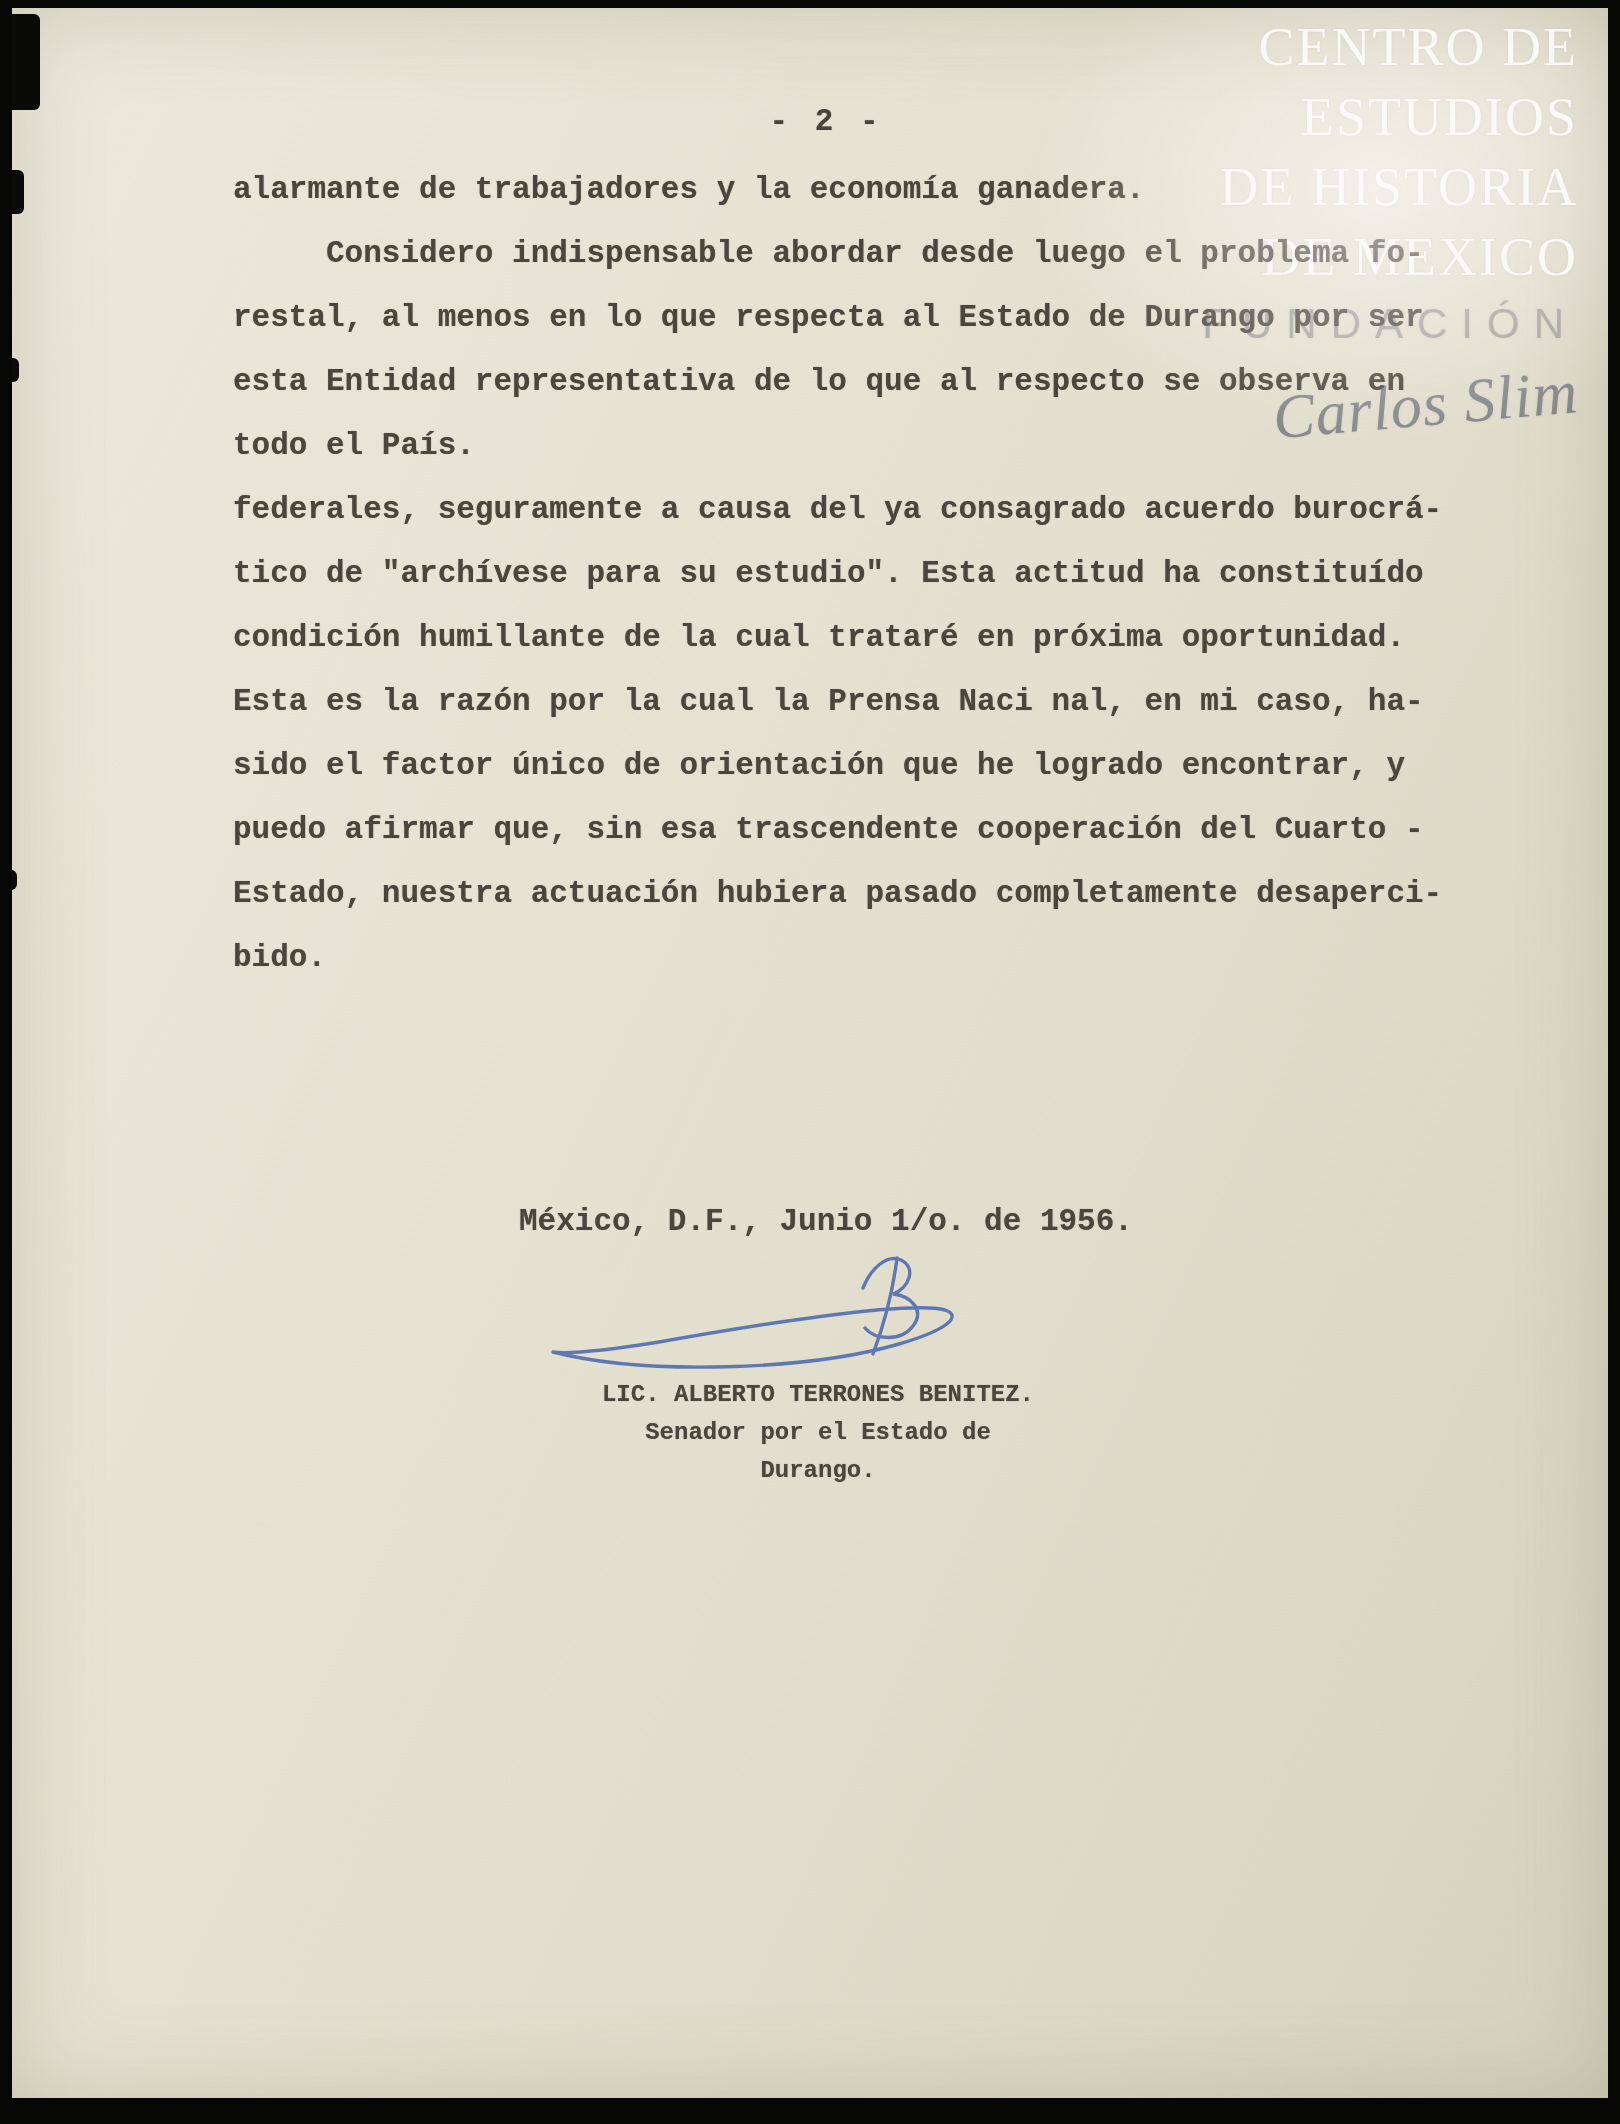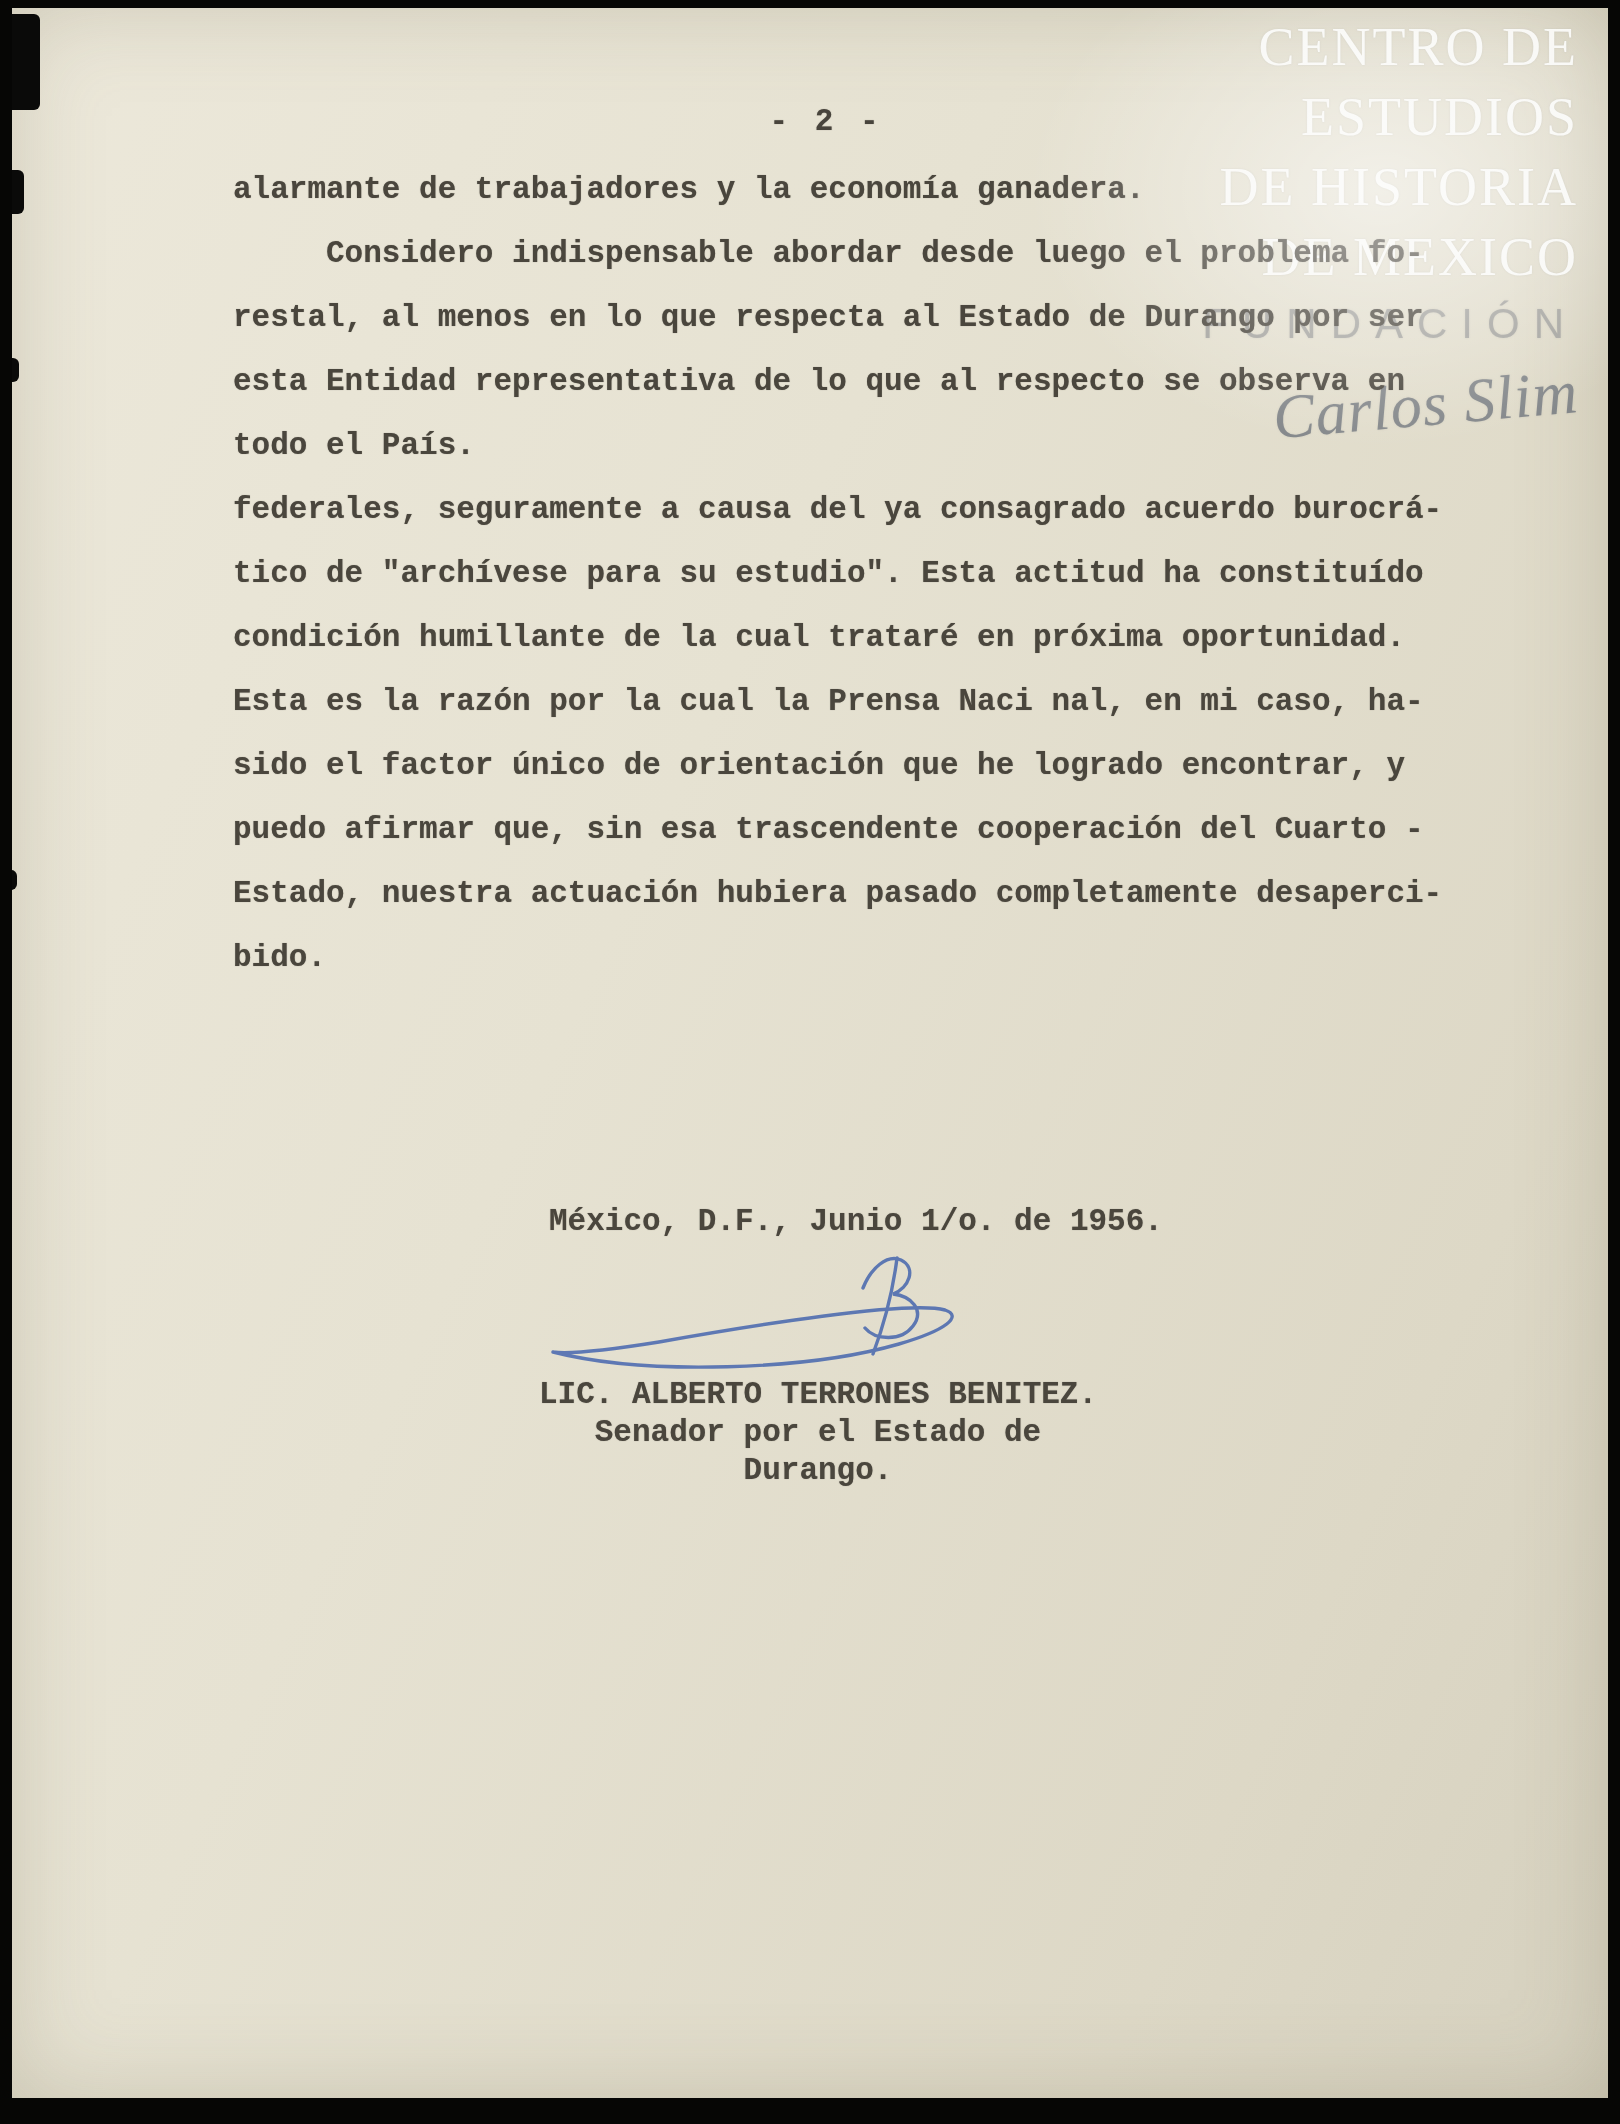--- a/index.html
+++ b/index.html
@@ -93,41 +93,41 @@
     text-shadow: 0 0 1px rgba(74,70,61,0.5);
   }
   .body-text .line {
     height: 64px;
     line-height: 64px;
     white-space: pre;
   }
 
   .dateline {
     position: absolute;
-    top: 1182px; left: 537px;
+    top: 1182px; left: 507px;
     font-size: 31px;
     font-weight: 700;
     line-height: 64px;
     color: #4a463d;
     white-space: pre;
     text-shadow: 0 0 1px rgba(74,70,61,0.5);
   }
 
   .signature-ink {
     position: absolute;
     top: 1242px; left: 535px;
     width: 430px; height: 156px;
   }
 
   .signer-block {
     position: absolute;
     top: 1368px; left: 0; right: 0;
     text-align: center;
     transform: translateX(8px);
-    font-size: 31px;
+    font-size: 24px;
     font-weight: 700;
     line-height: 38px;
     color: #4a463d;
     text-shadow: 0 0 1px rgba(74,70,61,0.5);
   }
   .signer-block .sline { white-space: pre; }
 </style>
 </head>
 <body>
 

